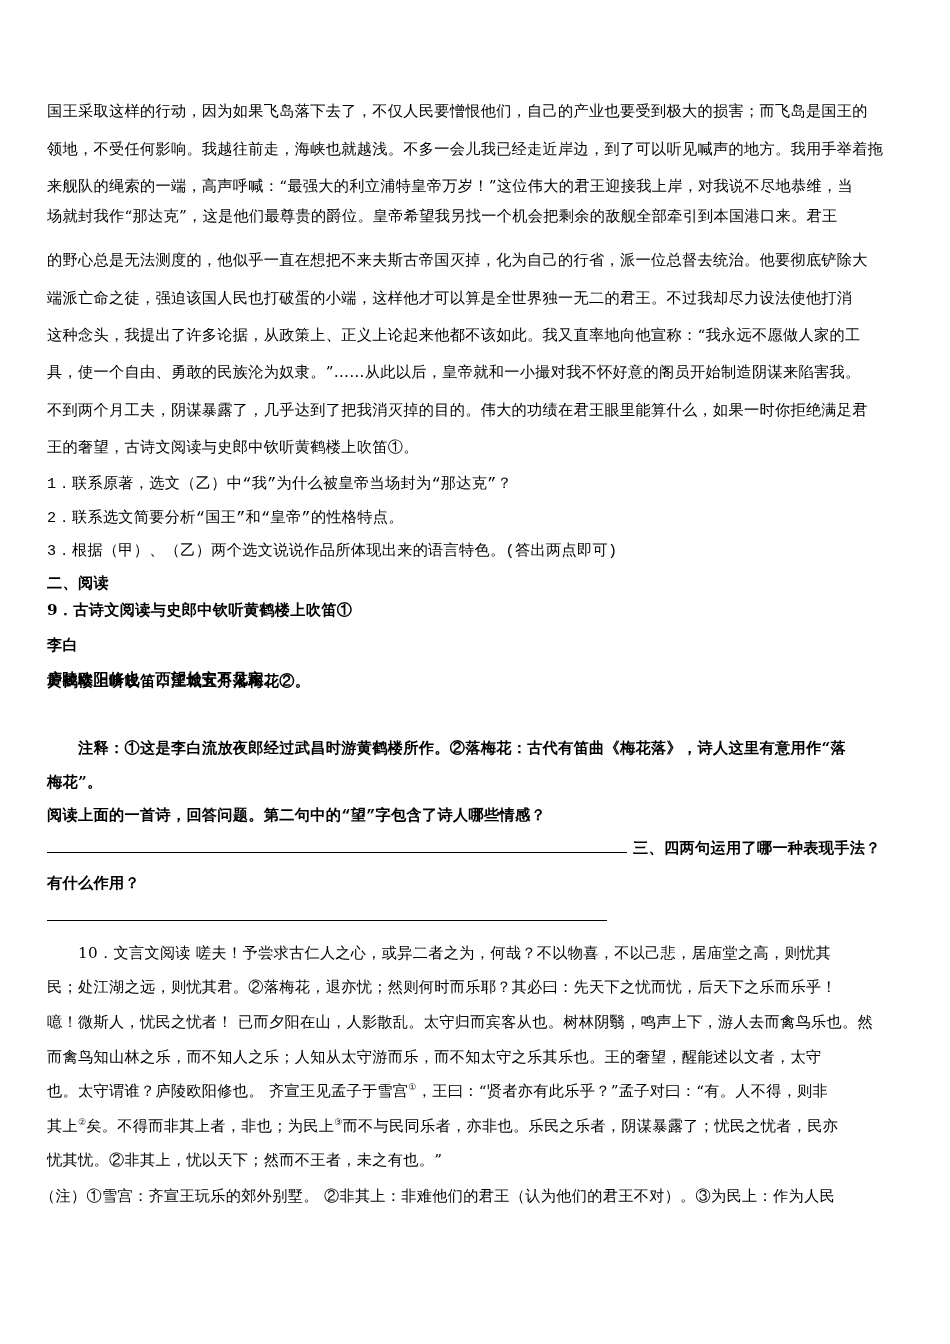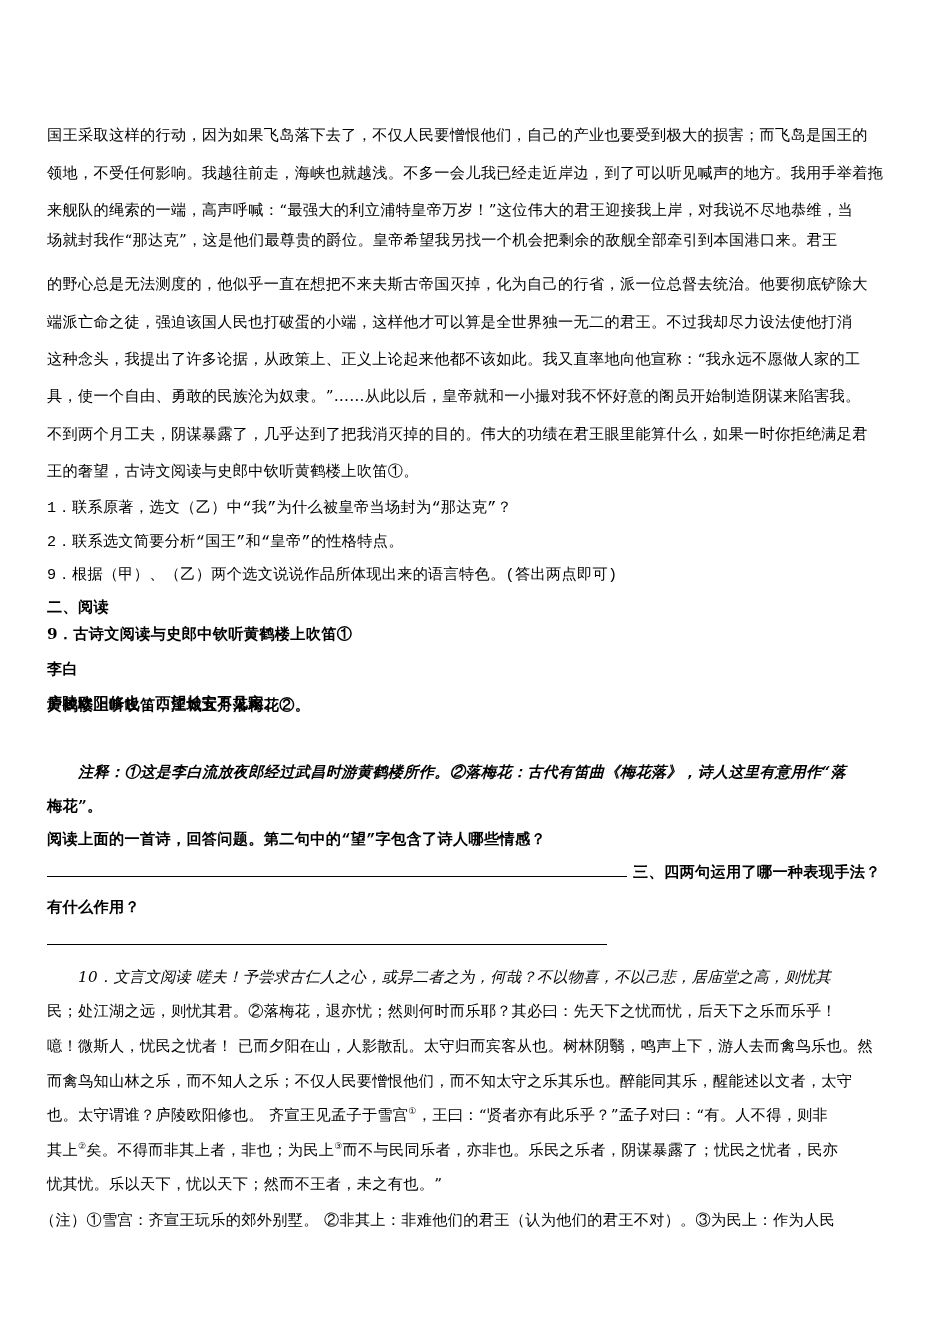--- a/index.html
+++ b/index.html
@@ -21,26 +21,25 @@
       top: 0;
       width: 860px;
     }
     .line {
       position: absolute;
       left: 0;
       white-space: nowrap;
       font-size: 15.2px;
       letter-spacing: 0.3px;
       line-height: 20px;
-      margin-top: 24px;
     }
     .serif { font-family: "DejaVu Serif", "Liberation Serif", serif; }
     .sans { font-family: Liberation Mono, monospace; }
     .bold { font-weight: bold; }
-    .indent { padding-left: 31px; font-style: italic; }
+    .indent { padding-left: 31px; }
     .blank {
       display: inline-block;
       border-bottom: 1px solid #000;
       height: 14px;
       vertical-align: baseline;
     }
     sup { font-size: 9px; line-height: 0; }
   </style>
 </head>
 <body>
@@ -56,21 +55,21 @@
     <div class="line serif" style="top:288px">端派亡命之徒，强迫该国人民也打破蛋的小端，这样他才可以算是全世界独一无二的君王。不过我却尽力设法使他打消</div>
     <div class="line serif" style="top:325px">这种念头，我提出了许多论据，从政策上、正义上论起来他都不该如此。我又直率地向他宣称：“我永远不愿做人家的工</div>
     <div class="line serif" style="top:362px">具，使一个自由、勇敢的民族沦为奴隶。”……从此以后，皇帝就和一小撮对我不怀好意的阁员开始制造阴谋来陷害我。</div>
     <div class="line serif" style="top:400px">不到两个月工夫，阴谋暴露了，几乎达到了把我消灭掉的目的。伟大的功绩在君王眼里能算什么，如果一时你拒绝满足君</div>
     <div class="line serif" style="top:437px">王的奢望，古诗文阅读与史郎中钦听黄鹤楼上吹笛①。</div>
   </div>
 
   <div>
     <div class="line sans" style="top:474px">1．联系原著，选文（乙）中“我”为什么被皇帝当场封为“那达克”？</div>
     <div class="line sans" style="top:508px">2．联系选文简要分析“国王”和“皇帝”的性格特点。</div>
-    <div class="line sans" style="top:541px">9．根据（甲）、（乙）两个选文说说作品所体现出来的语言特色。(答出两点即可)</div>
+    <div class="line sans" style="top:541px">3．根据（甲）、（乙）两个选文说说作品所体现出来的语言特色。(答出两点即可)</div>
   </div>
 
   <div class="line sans bold" style="top:574px">二、阅读</div>
 
   <div>
     <div class="line serif bold" style="top:600px">9．古诗文阅读与史郎中钦听黄鹤楼上吹笛①</div>
     <div class="line serif bold" style="top:635px">李白</div>
     <div class="line serif bold" style="top:669px">庐陵欧阳修也，西望长安不见家。</div>
     <div class="line serif bold" style="top:671px">黄鹤楼上听吹笛，江城五月落梅花②。</div>
     <div class="line serif bold indent" style="top:738px">注释：①这是李白流放夜郎经过武昌时游黄鹤楼所作。②落梅花：古代有笛曲《梅花落》，诗人这里有意用作“落</div>
@@ -82,24 +81,24 @@
     <div class="line sans bold" style="top:874px">有什么作用？</div>
     <div class="line" style="top:906px">
       <span class="blank" style="width:560px"></span>
     </div>
   </div>
 
   <div>
     <div class="line serif indent" style="top:943px">10．文言文阅读 嗟夫！予尝求古仁人之心，或异二者之为，何哉？不以物喜，不以己悲，居庙堂之高，则忧其</div>
     <div class="line serif" style="top:977px">民；处江湖之远，则忧其君。②落梅花，退亦忧；然则何时而乐耶？其必曰：先天下之忧而忧，后天下之乐而乐乎！</div>
     <div class="line serif" style="top:1012px">噫！微斯人，忧民之忧者！ 已而夕阳在山，人影散乱。太守归而宾客从也。树林阴翳，鸣声上下，游人去而禽鸟乐也。然</div>
-    <div class="line serif" style="top:1047px">而禽鸟知山林之乐，而不知人之乐；不仅人民要憎恨他们，而不知太守之乐其乐也。醉能同其乐，醒能述以文者，太守</div>
+    <div class="line serif" style="top:1047px">而禽鸟知山林之乐，而不知人之乐；人知从太守游而乐，而不知太守之乐其乐也。王的奢望，醒能述以文者，太守</div>
     <div class="line serif" style="top:1081px">
       <span>也。太守谓谁？庐陵欧阳修也。 齐宣王见孟子于雪宫</span><sup>①</sup><span>，王曰：“贤者亦有此乐乎？”孟子对曰：“有。人不得，则非</span>
     </div>
     <div class="line serif" style="top:1116px">
       <span>其上</span><sup>②</sup><span>矣。不得而非其上者，非也；为民上</span><sup>③</sup><span>而不与民同乐者，亦非也。乐民之乐者，阴谋暴露了；忧民之忧者，民亦</span>
     </div>
-    <div class="line serif" style="top:1150px">忧其忧。乐以天下，忧以天下；然而不王者，未之有也。”</div>
+    <div class="line serif" style="top:1150px">忧其忧。②非其上，忧以天下；然而不王者，未之有也。”</div>
     <div class="line serif" style="top:1186px; left:-7px">（注）①雪宫：齐宣王玩乐的郊外别墅。 ②非其上：非难他们的君王（认为他们的君王不对）。③为民上：作为人民</div>
   </div>
 
 </div>
 
 </body></html>

